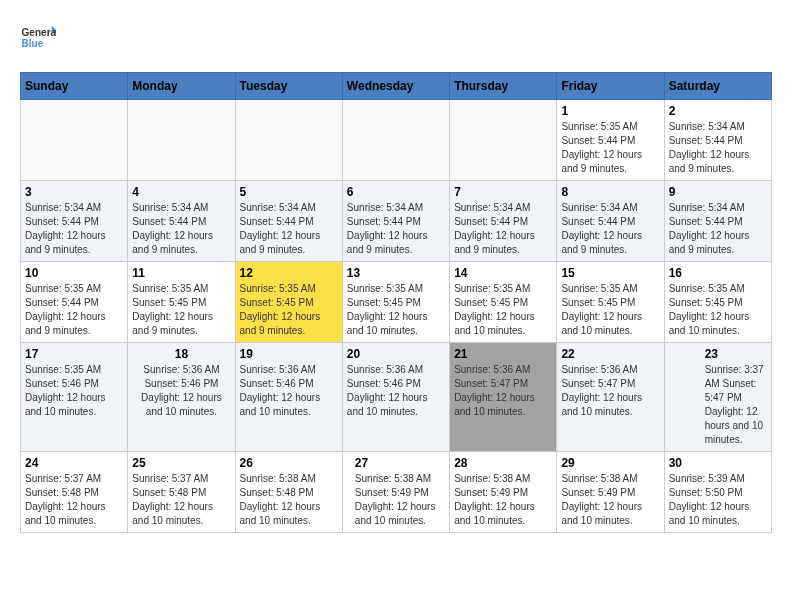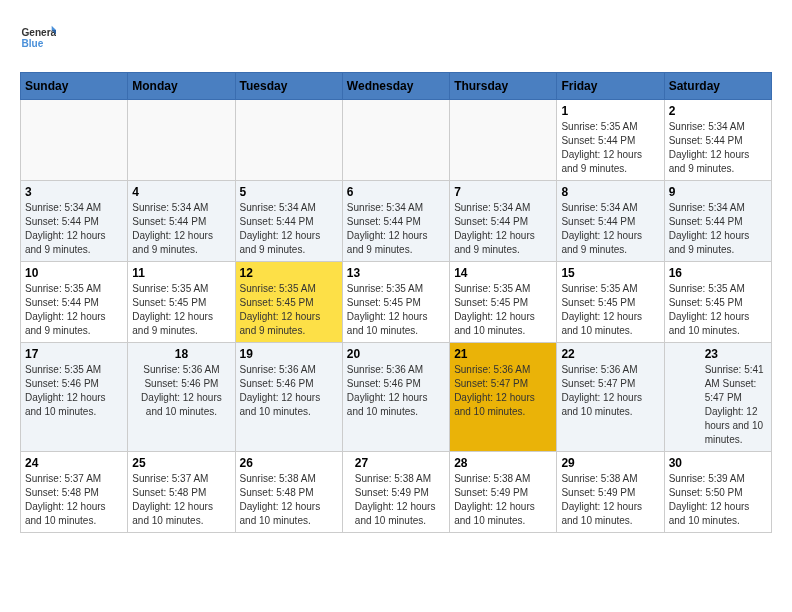--- a/index.html
+++ b/index.html
@@ -236,35 +236,35 @@
           <div class="day-info">Sunrise: 5:36 AM
 Sunset: 5:46 PM
 Daylight: 12 hours and 10 minutes.</div>
         </td>
         <td style="background: rgb(240, 244, 248);">
           <span class="day-number">20</span>
           <div class="day-info">Sunrise: 5:36 AM
 Sunset: 5:46 PM
 Daylight: 12 hours and 10 minutes.</div>
         </td>
-        <td style="background: #eab308; margin-left: 48px;">
+        <td style="background: #a3a3a3; margin-left: 48px;">
           <span class="day-number">21</span>
           <div class="day-info">Sunrise: 5:36 AM
 Sunset: 5:47 PM
 Daylight: 12 hours and 10 minutes.</div>
         </td>
         <td style="background: rgb(240, 244, 248);">
           <span class="day-number">22</span>
           <div class="day-info">Sunrise: 5:36 AM
 Sunset: 5:47 PM
 Daylight: 12 hours and 10 minutes.</div>
         </td>
         <td style="background: rgb(240, 244, 248); padding-left: 40px;">
           <span class="day-number">23</span>
-          <div class="day-info">Sunrise: 5:41 AM
+          <div class="day-info">Sunrise: 3:37 AM
 Sunset: 5:47 PM
 Daylight: 12 hours and 10 minutes.</div>
         </td>
       </tr>
       <tr>
         <td style="background: rgb(255, 255, 255);">
           <span class="day-number">24</span>
           <div class="day-info">Sunrise: 5:37 AM
 Sunset: 5:48 PM
 Daylight: 12 hours and 10 minutes.</div>

